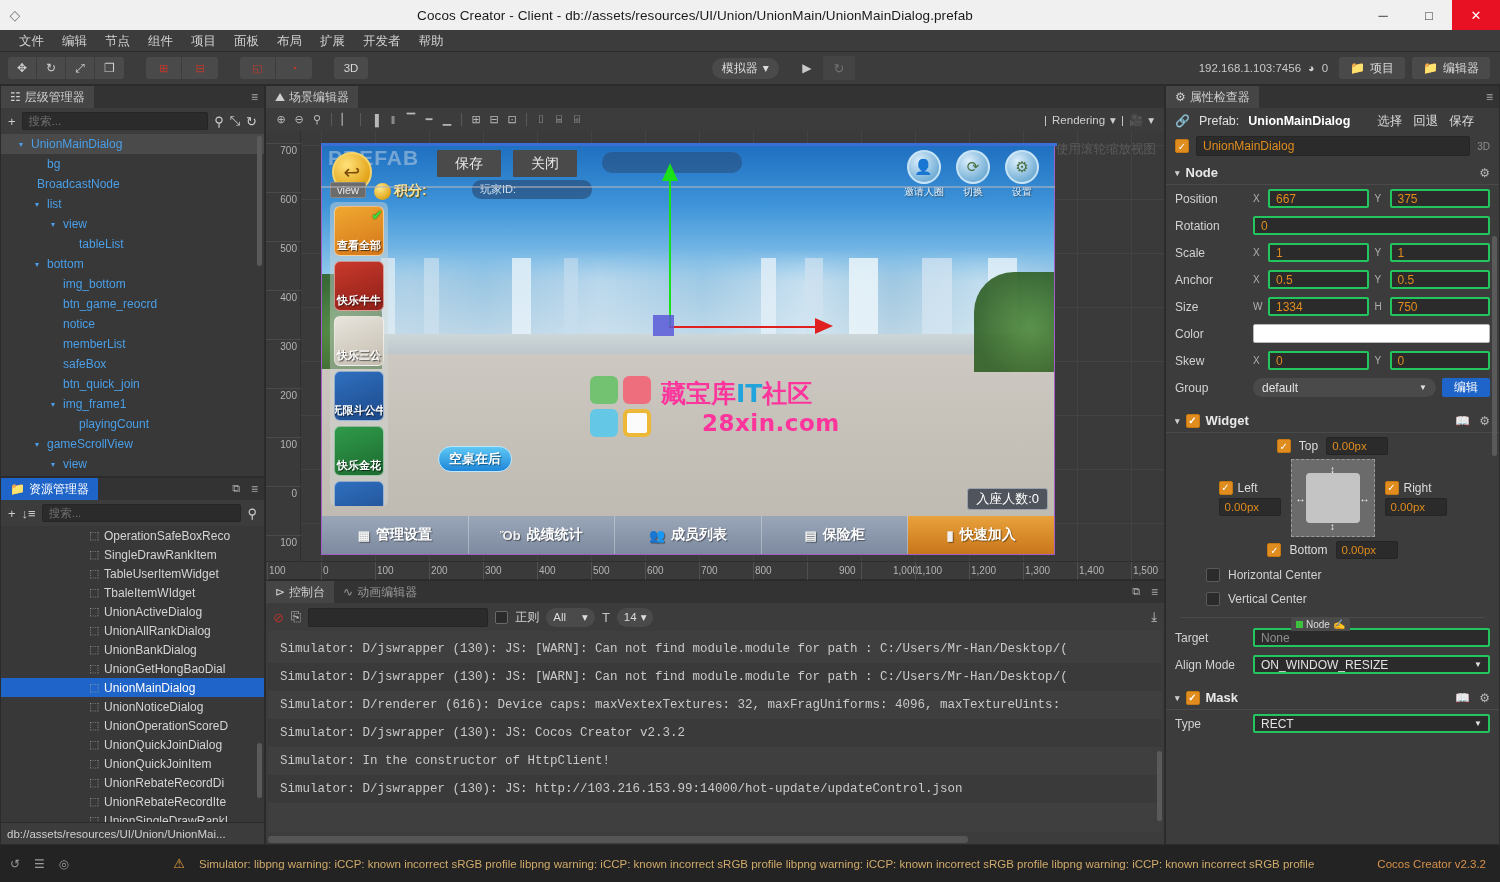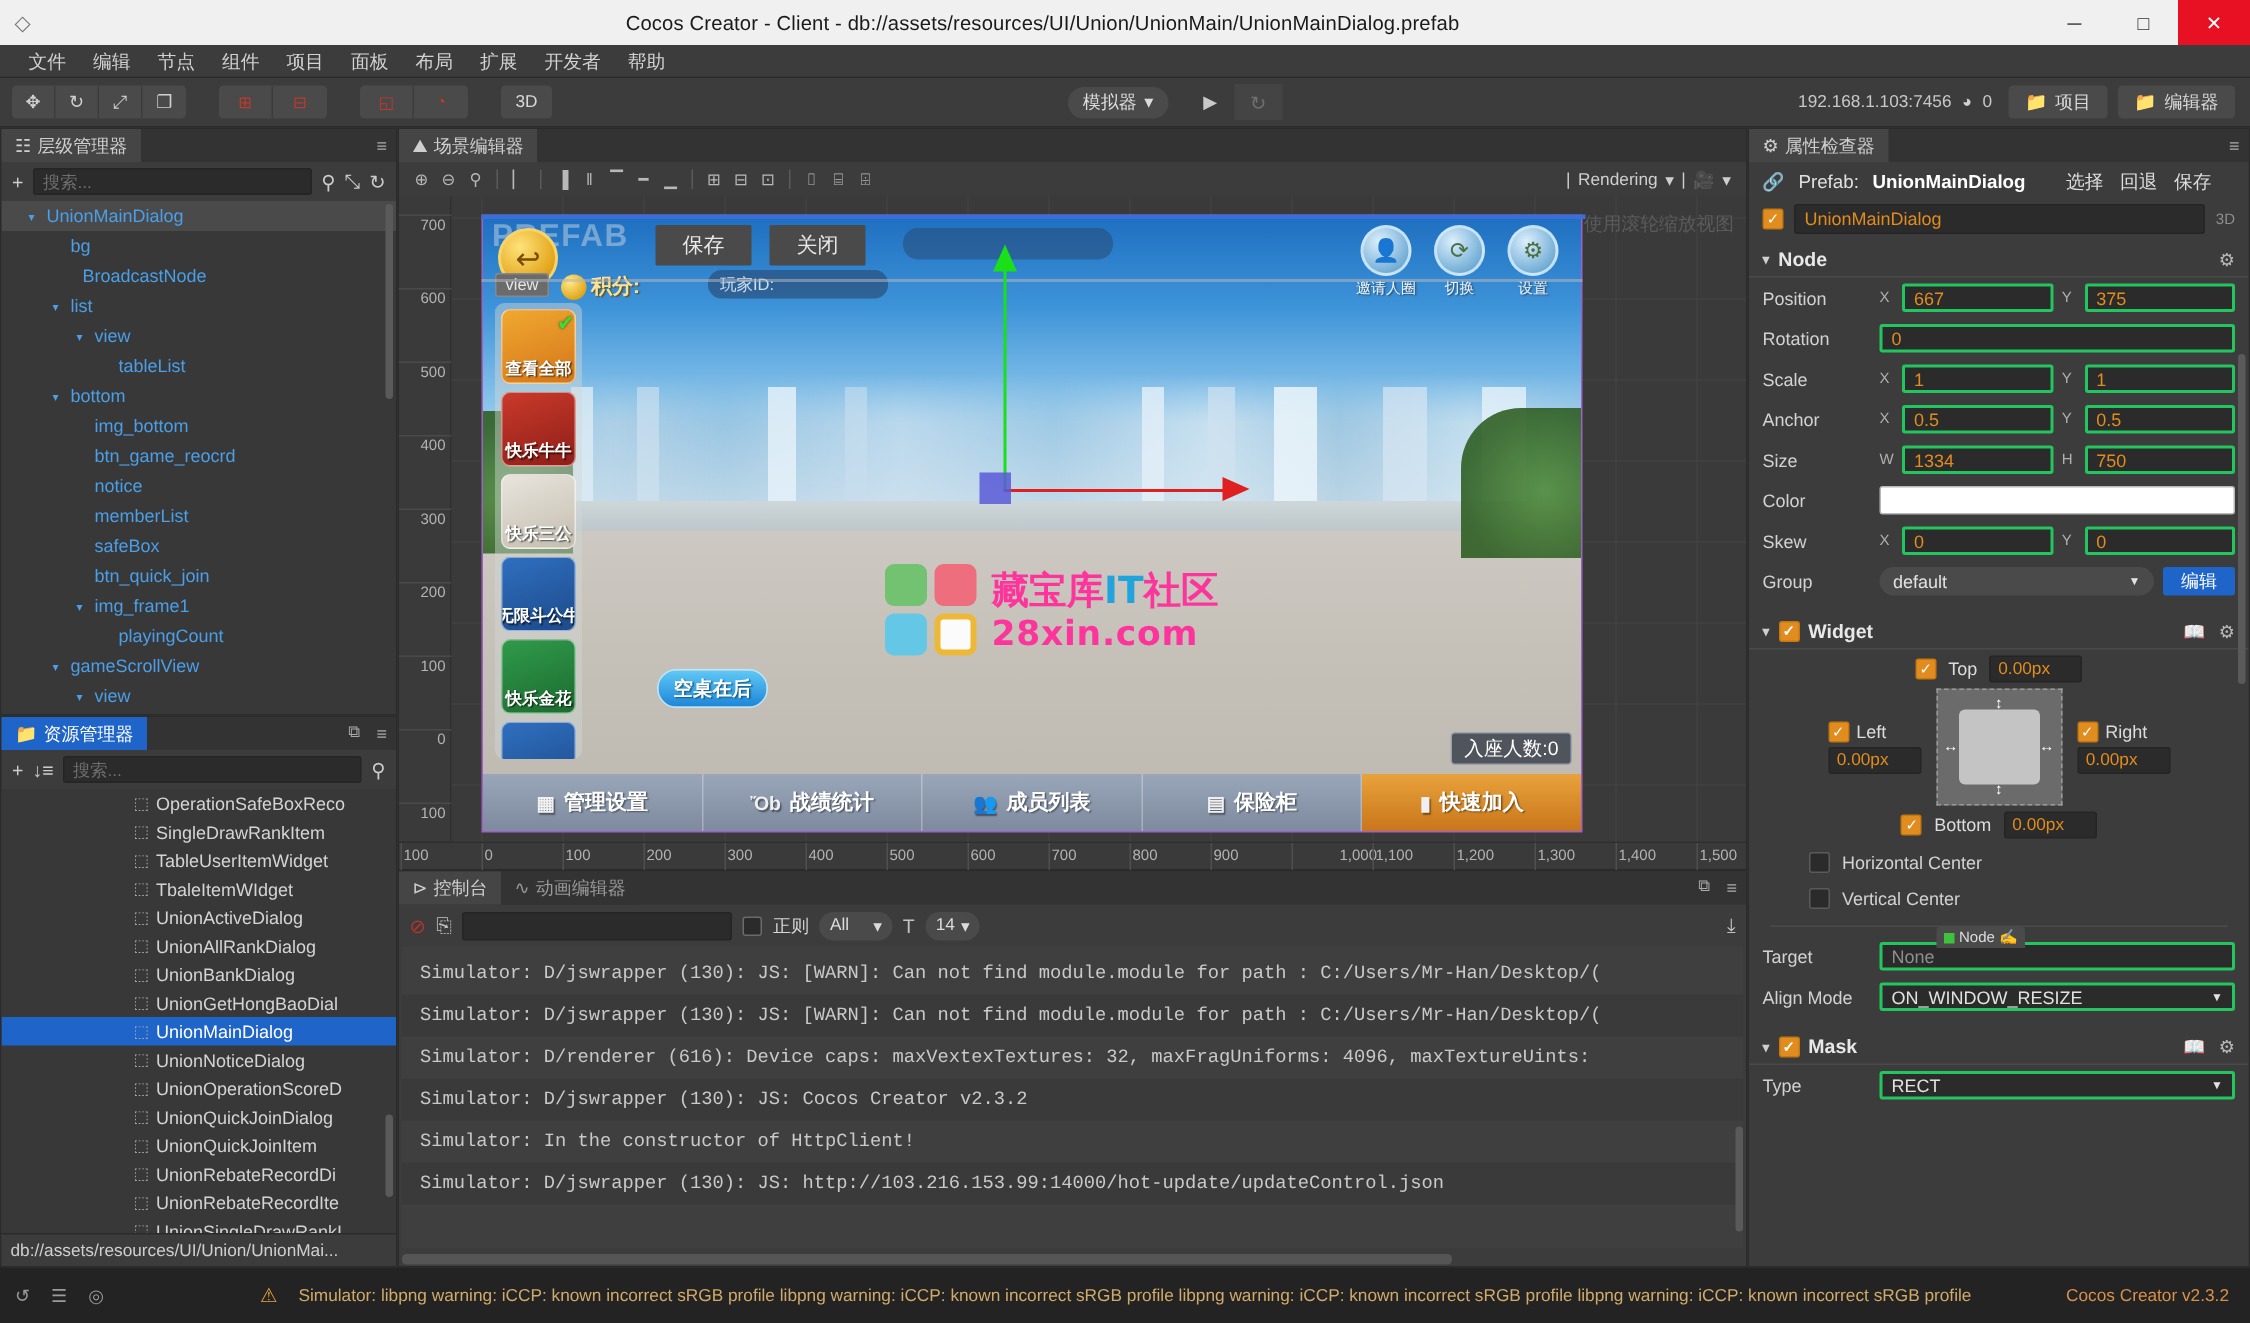--- a/index.html
+++ b/index.html
@@ -176,21 +176,21 @@
   .greenery-r { position:absolute; right:0; top:128px; width:80px; height:100px;
     background: radial-gradient(circle at 70% 55%, #4f8a3a, #2f5f24 70%); border-radius: 40px 0 0 0; opacity:.9;}
 
   .watermark {
     position: absolute; left: 268px; top: 232px; display: flex; align-items: center; gap: 10px; opacity: .95;
   }
   .wm-squares { display: grid; grid-template-columns: 28px 28px; grid-template-rows: 28px 28px; gap: 5px; }
   .wm-sq { border-radius: 6px; }
   .wm-text-1 { font-size: 25px; font-weight: bold; color: #ff2d9b; font-family: "DejaVu Sans", sans-serif;}
   .wm-text-1 .it { color: #19a2de; }
-  .wm-text-2 { font-size: 23px; font-weight: bold; color: #ff2d9b; font-family: "DejaVu Sans", sans-serif; letter-spacing: .5px;}
+  .wm-text-2 { font-size: 23px; font-weight: bold; color: #ff2d9b; font-family: "DejaVu Sans", sans-serif; letter-spacing: .5px; margin-left: 41px;}
 
   .top-hud { position: absolute; left: 0; top: 0; right: 0; height: 48px; }
   .prefab-label { position: absolute; left: 6px; top: 2px; font-size: 21px; font-weight: bold; color: #b9cde0; opacity: .55; letter-spacing: 1px;}
   .back-circle {
     position: absolute; left: 10px; top: 8px; width: 40px; height: 40px; border-radius: 50%;
     background: radial-gradient(circle at 35% 30%, #ffe27a, #e3a61b 70%, #b87a0d);
     border: 2px solid #f6d46a; display: flex; align-items: center; justify-content: center;
     font-size: 20px; color: #7a4c06;
   }
   .view-chip {
@@ -473,21 +473,21 @@
     </div>
     <div class="tree" id="hierarchy-tree">
         <div class="tree-row selected" style="padding-left: 14px;">
           <span class="tree-arrow">▾</span>
           <span style="margin-left: 4px;">UnionMainDialog</span>
         </div>
         <div class="tree-row" style="padding-left: 30px;">
           <span class="tree-arrow empty">▾</span>
           <span style="margin-left: 4px;">bg</span>
         </div>
-        <div class="tree-row" style="padding-left: 20px; gap: 18px;">
+        <div class="tree-row" style="padding-left: 20px;">
           <span class="tree-arrow empty">▾</span>
           <span style="margin-left: 4px;">BroadcastNode</span>
         </div>
         <div class="tree-row" style="padding-left: 30px;">
           <span class="tree-arrow">▾</span>
           <span style="margin-left: 4px;">list</span>
         </div>
         <div class="tree-row" style="padding-left: 46px;">
           <span class="tree-arrow">▾</span>
           <span style="margin-left: 4px;">view</span>
@@ -705,21 +705,21 @@
           <div class="rh-label" style="left: 271px;">400</div>
           <div class="rh-tick" style="left: 325px;"></div>
           <div class="rh-label" style="left: 325px;">500</div>
           <div class="rh-tick" style="left: 379px;"></div>
           <div class="rh-label" style="left: 379px;">600</div>
           <div class="rh-tick" style="left: 433px;"></div>
           <div class="rh-label" style="left: 433px;">700</div>
           <div class="rh-tick" style="left: 487px;"></div>
           <div class="rh-label" style="left: 487px;">800</div>
           <div class="rh-tick" style="left: 541px;"></div>
-          <div class="rh-label" style="left: 541px; text-align: right;">900</div>
+          <div class="rh-label" style="left: 571px; text-align: right;">900</div>
           <div class="rh-tick" style="left: 595px;"></div>
           <div class="rh-label" style="left: 625px;">1,000</div>
           <div class="rh-tick" style="left: 649px;"></div>
           <div class="rh-label" style="left: 649px;">1,100</div>
           <div class="rh-tick" style="left: 703px;"></div>
           <div class="rh-label" style="left: 703px;">1,200</div>
           <div class="rh-tick" style="left: 757px;"></div>
           <div class="rh-label" style="left: 757px;">1,300</div>
           <div class="rh-tick" style="left: 811px;"></div>
           <div class="rh-label" style="left: 811px;">1,400</div>

